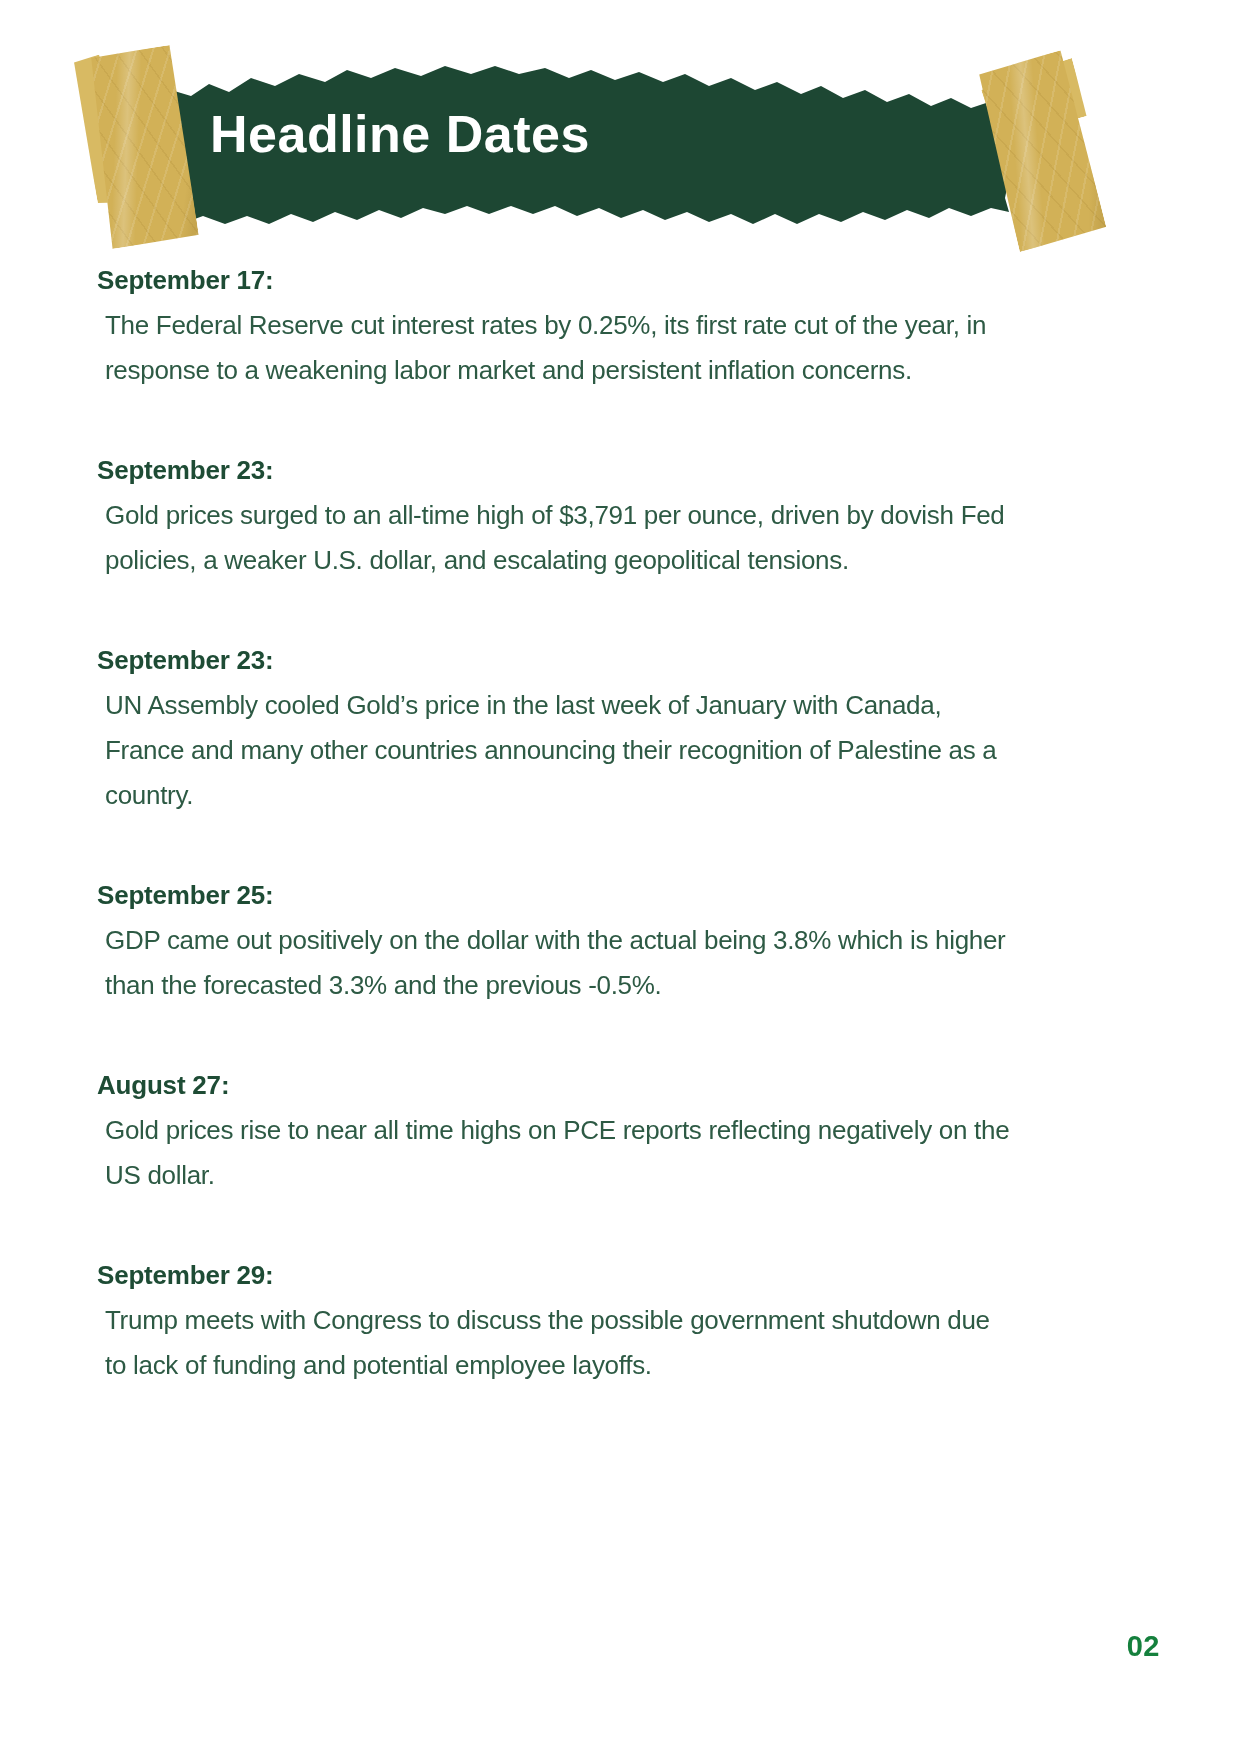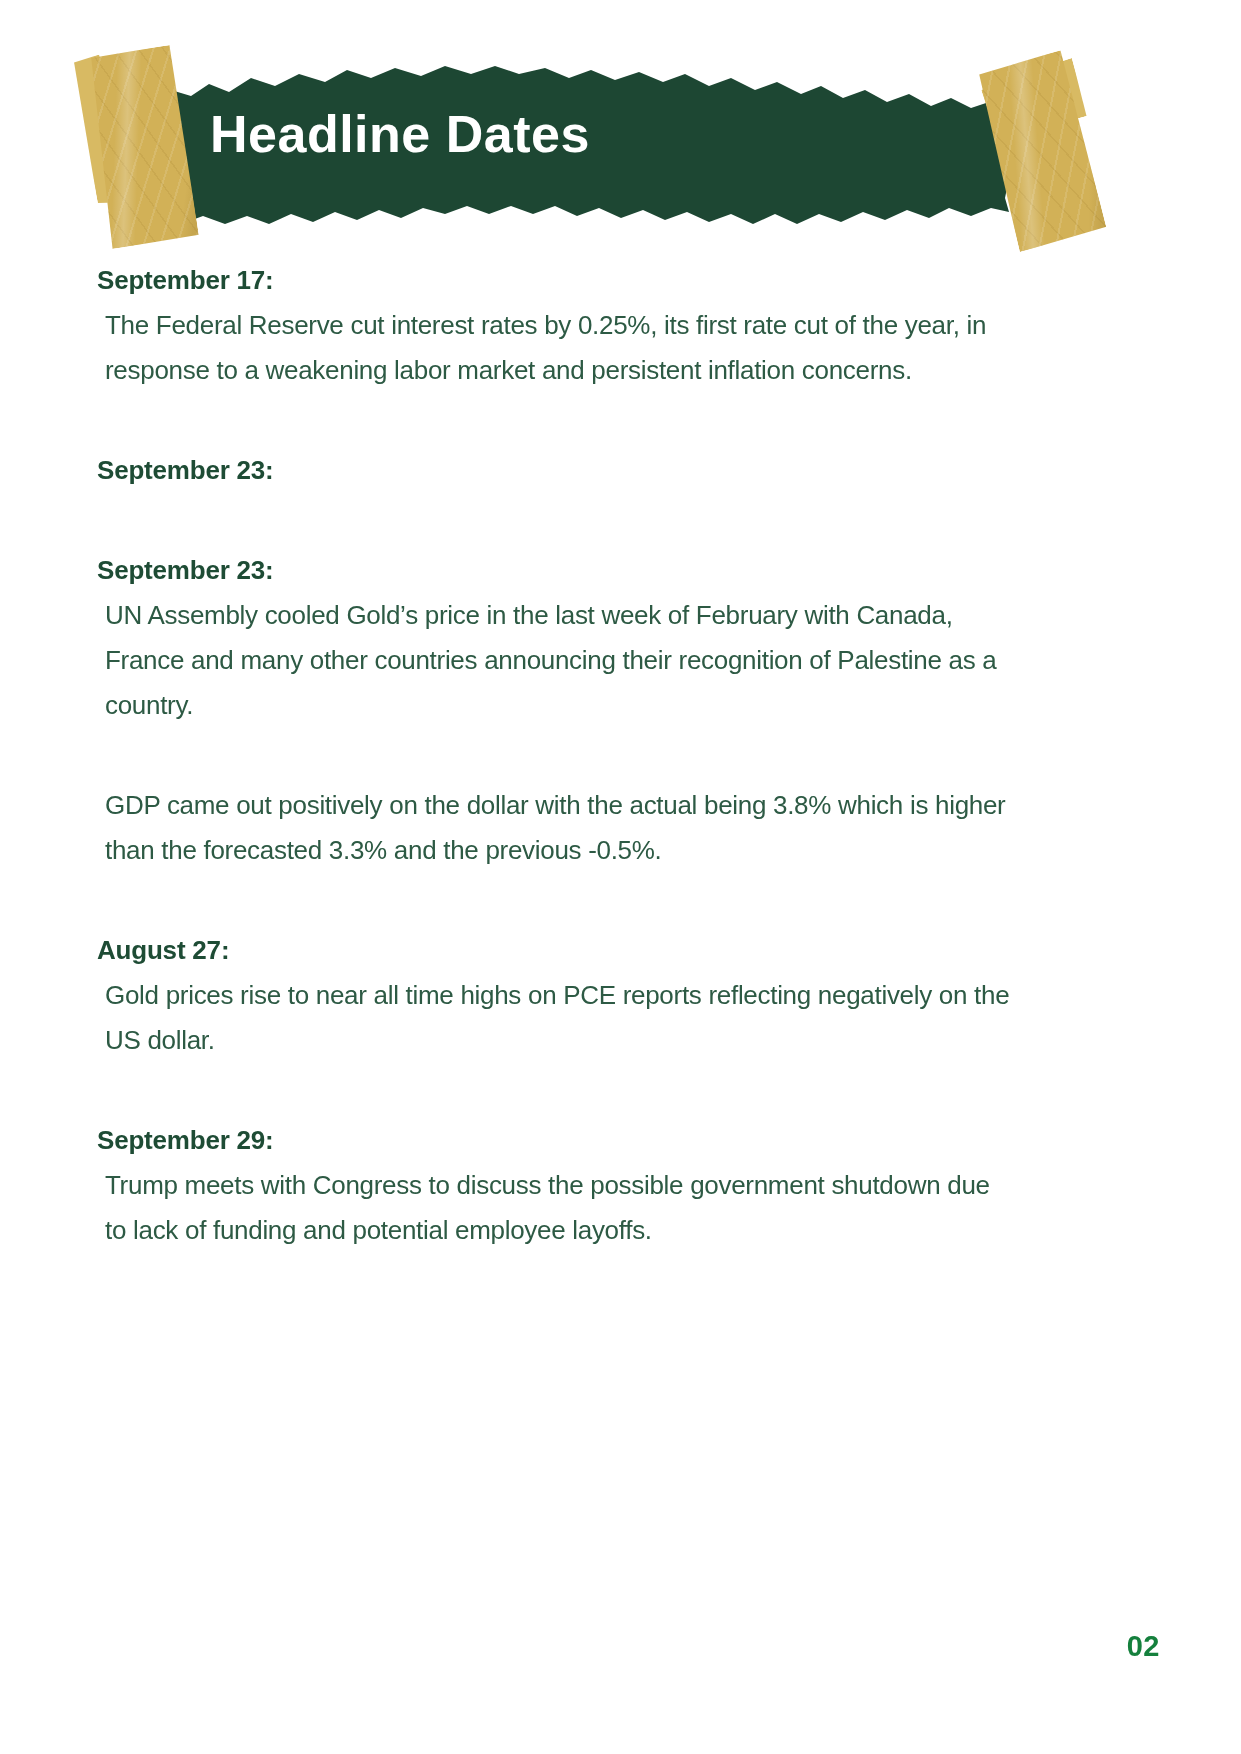--- a/index.html
+++ b/index.html
@@ -107,30 +107,33 @@
   <div class="content">
 
     <div class="section">
       <div class="section-date">September 17:</div>
       <div class="section-body">The Federal Reserve cut interest rates by 0.25%, its first rate cut of the year, in
 response to a weakening labor market and persistent inflation concerns.</div>
     </div>
 
     <div class="section">
       <div class="section-date">September 23:</div>
+      <div class="section-body">Gold prices surged to an all-time high of $3,791 per ounce, driven by dovish Fed
+policies, a weaker U.S. dollar, and escalating geopolitical tensions.</div>
     </div>
 
     <div class="section">
       <div class="section-date">September 23:</div>
-      <div class="section-body">UN Assembly cooled Gold’s price in the last week of February with Canada,
+      <div class="section-body">UN Assembly cooled Gold’s price in the last week of January with Canada,
 France and many other countries announcing their recognition of Palestine as a
 country.</div>
     </div>
 
     <div class="section">
+      <div class="section-date">September 25:</div>
       <div class="section-body">GDP came out positively on the dollar with the actual being 3.8% which is higher
 than the forecasted 3.3% and the previous -0.5%.</div>
     </div>
 
     <div class="section">
       <div class="section-date">August 27:</div>
       <div class="section-body">Gold prices rise to near all time highs on PCE reports reflecting negatively on the
 US dollar.</div>
     </div>
 

